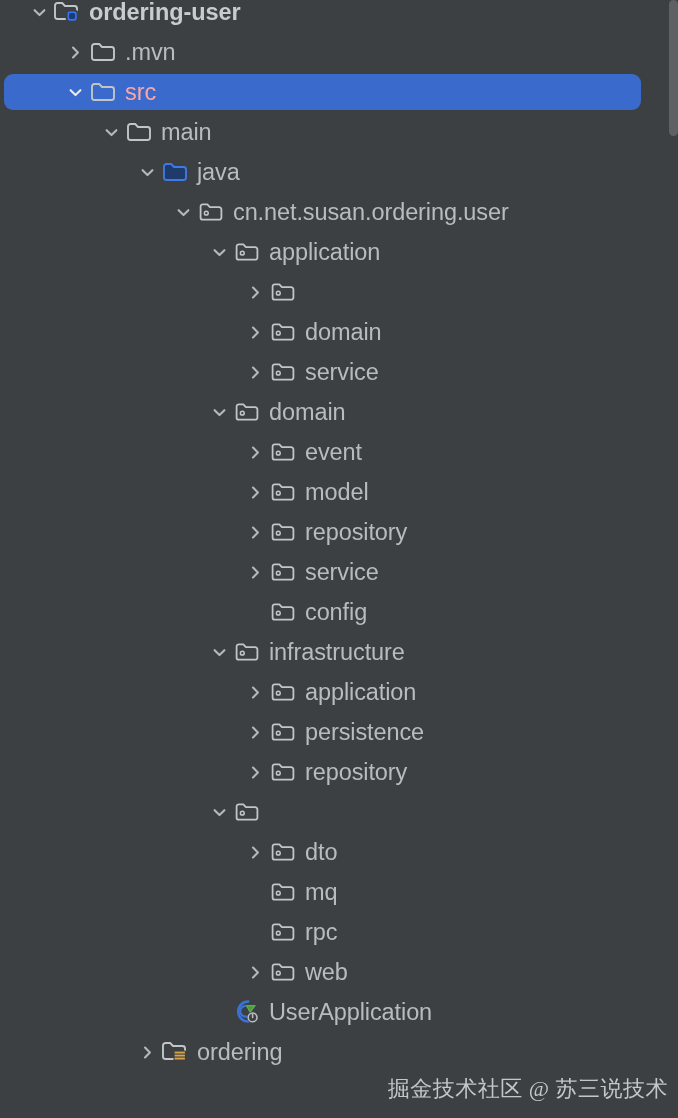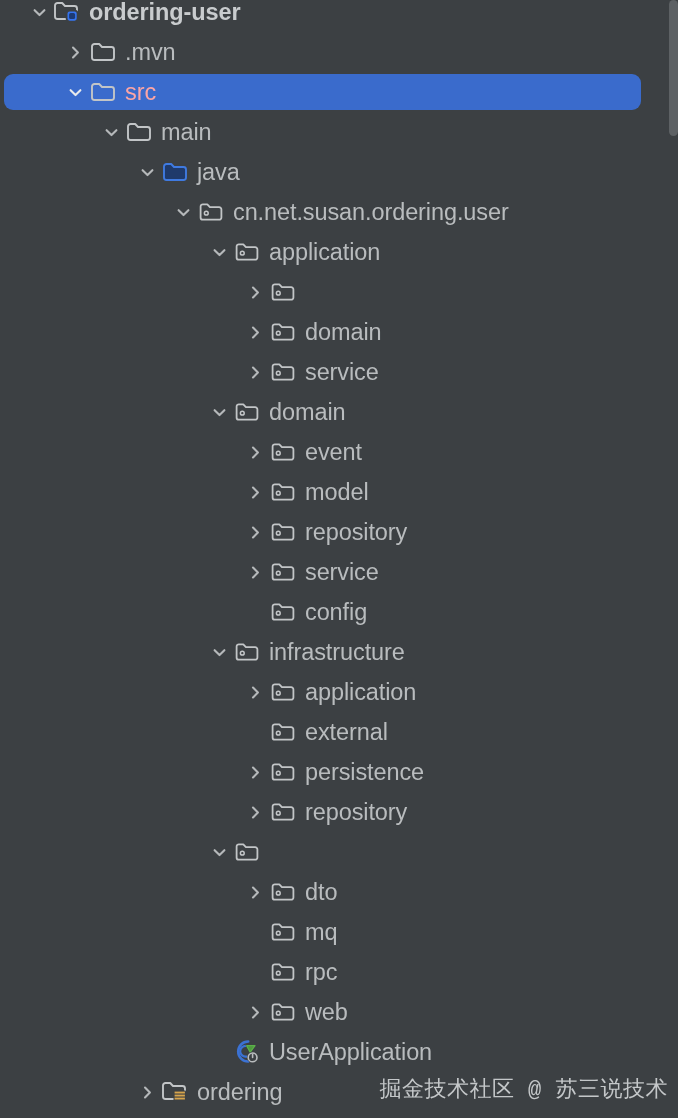--- a/index.html
+++ b/index.html
@@ -69,21 +69,21 @@
     border-radius:5px;
     z-index:5;
   }
 
   
   #wm{
     position:absolute;
     right:10px;bottom:14px;
     font-size:22px;
     color:#c4c7c9;
-    font-family:Liberation Mono, monospace;
+    font-family:Liberation Serif, serif;
     white-space:nowrap;
     z-index:6;
     letter-spacing:0.5px;
   }
 </style>
 </head>
 <body>
 
 <div id="tree">
     <div class="row">
@@ -340,31 +340,20 @@
           <path d="M6.0 3.6 L10.9 8.5 L6.0 13.4"></path>
         </svg>
       </div>
       <div class="ic">
         <svg width="26" height="22" viewBox="0 0 26 22">
           <path d="M2.6 5.6 A2.3 2.3 0 0 1 4.9 3.3 H9.3 L11.9 6.1 H21.1 A2.3 2.3 0 0 1 23.4 8.4 V16.4 A2.3 2.3 0 0 1 21.1 18.7 H4.9 A2.3 2.3 0 0 1 2.6 16.4 Z" fill="none" stroke="#c2c5c7" stroke-width="1.8" stroke-linejoin="round"></path>
           <circle cx="8.3" cy="12.2" r="1.9" fill="none" stroke="#c2c5c7" stroke-width="1.5"></circle>
         </svg>
       </div>
       <span class="lbl">application</span>
-    </div>
-    <div class="row">
-      <div style="flex: 0 0 242px; height: 40px;"></div>
-      <div class="tw"></div>
-      <div class="ic">
-        <svg width="26" height="22" viewBox="0 0 26 22">
-          <path d="M2.6 5.6 A2.3 2.3 0 0 1 4.9 3.3 H9.3 L11.9 6.1 H21.1 A2.3 2.3 0 0 1 23.4 8.4 V16.4 A2.3 2.3 0 0 1 21.1 18.7 H4.9 A2.3 2.3 0 0 1 2.6 16.4 Z" fill="none" stroke="#c2c5c7" stroke-width="1.8" stroke-linejoin="round"></path>
-          <circle cx="8.3" cy="12.2" r="1.9" fill="none" stroke="#c2c5c7" stroke-width="1.5"></circle>
-        </svg>
-      </div>
-      <span class="lbl">external</span>
     </div>
     <div class="row">
       <div style="flex: 0 0 242px; height: 40px;"></div>
       <div class="tw">
         <svg width="17" height="17" viewBox="0 0 17 17">
           <path d="M6.0 3.6 L10.9 8.5 L6.0 13.4"></path>
         </svg>
       </div>
       <div class="ic">
         <svg width="26" height="22" viewBox="0 0 26 22">

